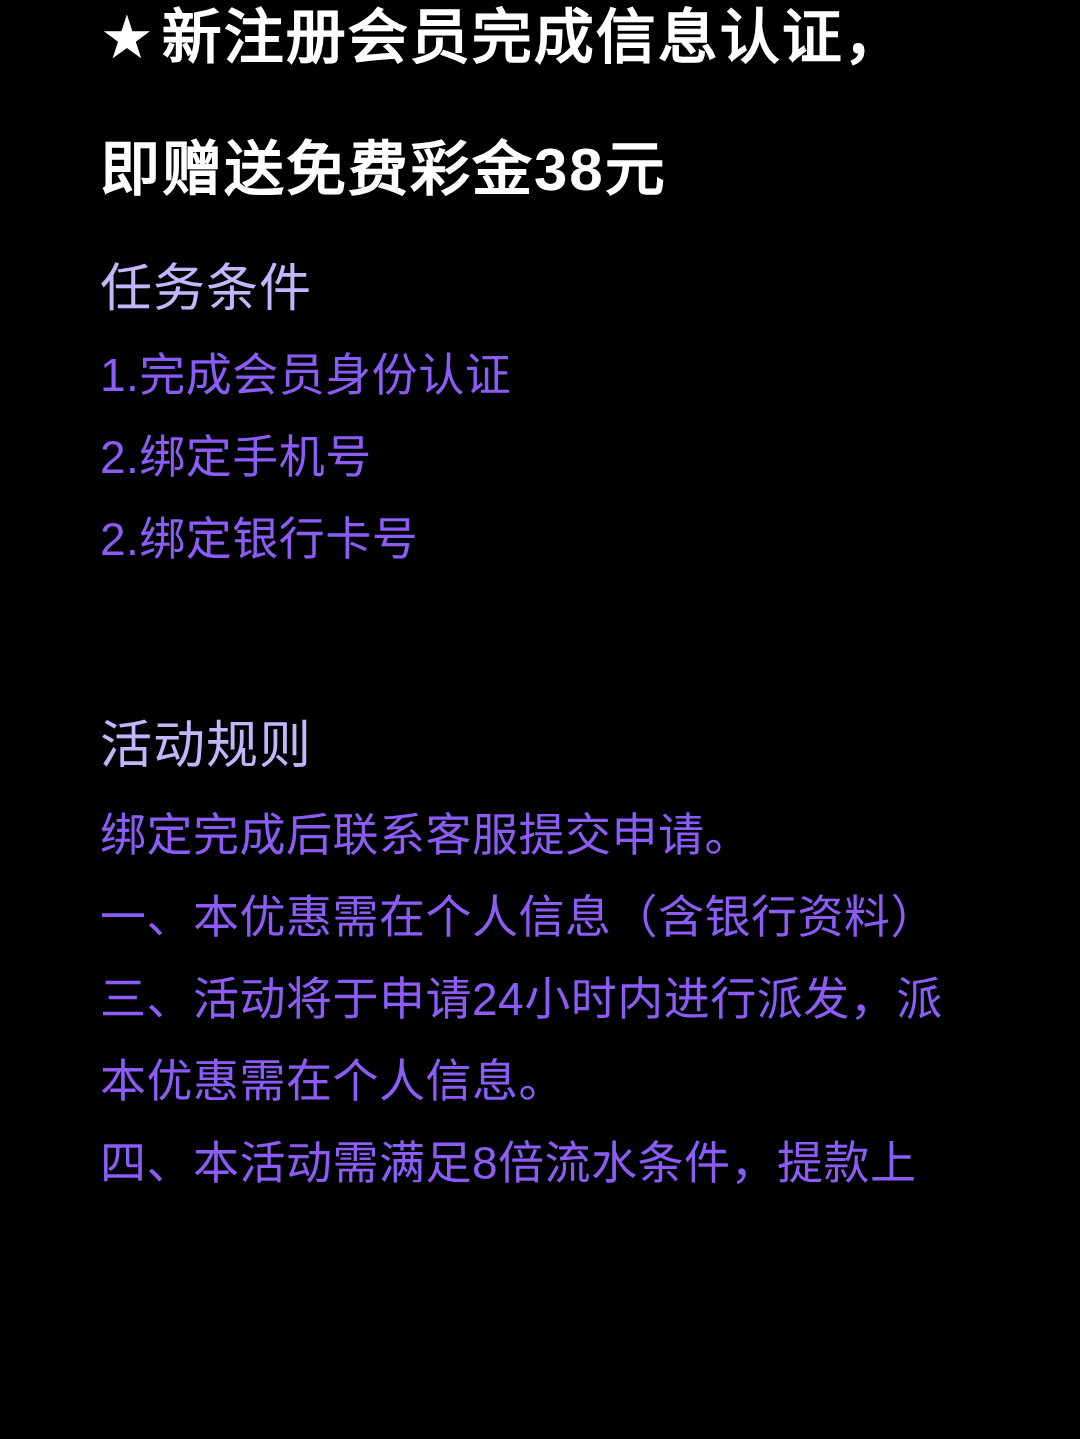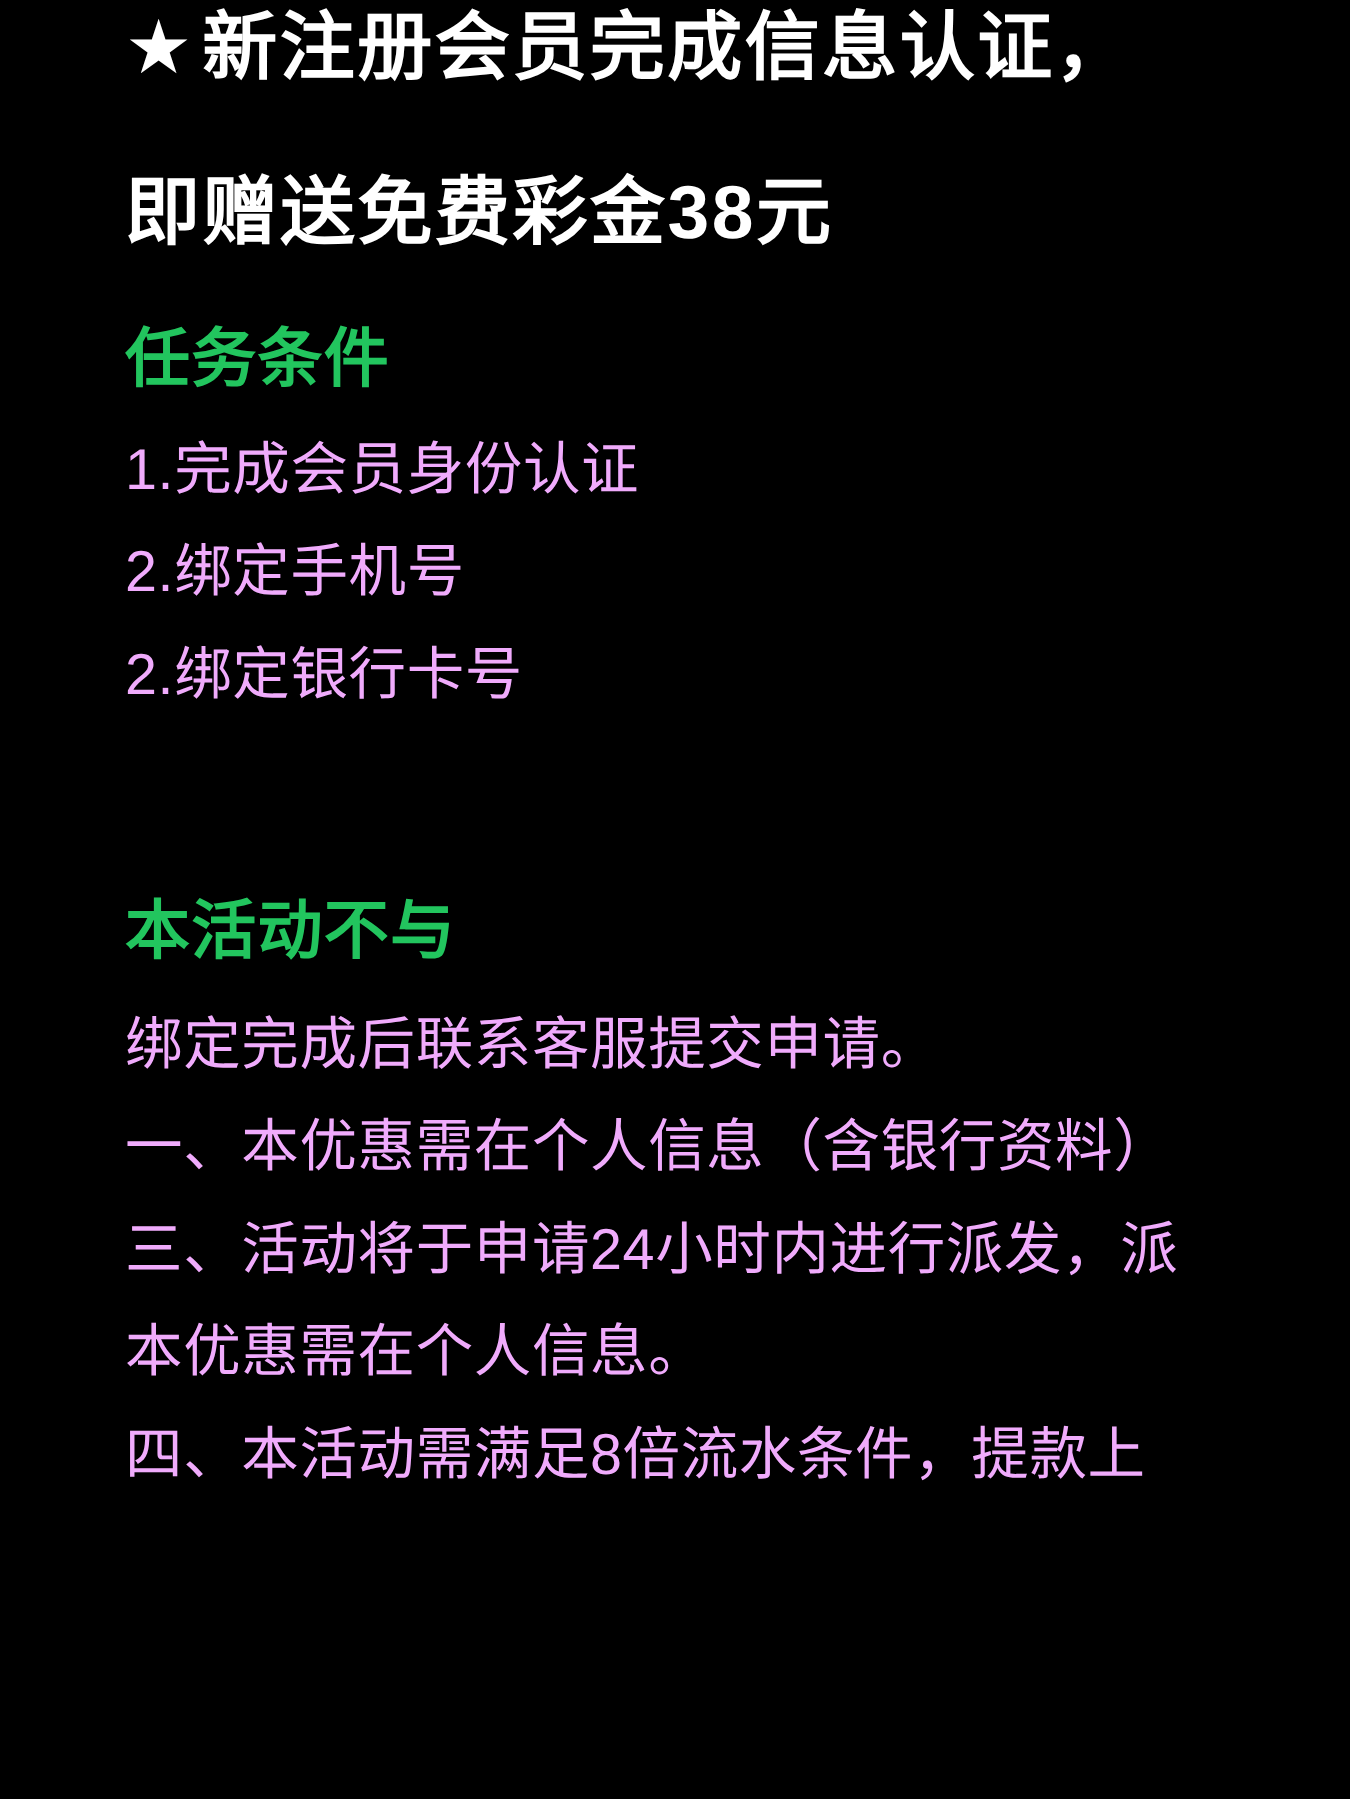--- a/index.html
+++ b/index.html
@@ -32,36 +32,36 @@
     color: #ffffff;
   }
   .promo-title .star {
     display: inline-block;
     margin-right: 6px;
   }
   .section-heading {
     margin: 0;
     font-size: 52px;
     line-height: 80px;
-    font-weight: 700;
+    font-weight: 400;
     letter-spacing: 1px;
-    color: #22c55e;
+    color: #c4b5fd;
   }
   .heading-tasks {
     margin-top: 12px;
   }
   .heading-rules {
     margin-top: 125px;
   }
   .body-text {
     font-size: 46px;
     line-height: 82px;
     font-weight: 400;
     letter-spacing: 0.5px;
-    color: #f0abfc;
+    color: #8b5cf6;
   }
   .task-list {
     margin-top: 6px;
   }
   .rules-text {
     margin-top: 9px;
   }
   .line {
     white-space: nowrap;
   }
@@ -77,21 +77,21 @@
   </h1>
 
   <h2 class="section-heading heading-tasks">任务条件</h2>
 
   <div class="body-text task-list">
     <div class="line">1.完成会员身份认证</div>
     <div class="line">2.绑定手机号</div>
     <div class="line">2.绑定银行卡号</div>
   </div>
 
-  <h2 class="section-heading heading-rules">本活动不与</h2>
+  <h2 class="section-heading heading-rules">活动规则</h2>
 
   <div class="body-text rules-text">
     <div class="line">绑定完成后联系客服提交申请。</div>
     <div class="line">一、本优惠需在个人信息（含银行资料）</div>
     <div class="line">三、活动将于申请24小时内进行派发，派</div>
     <div class="line">本优惠需在个人信息。</div>
     <div class="line">四、本活动需满足8倍流水条件，提款上</div>
   </div>
 
 </main>

